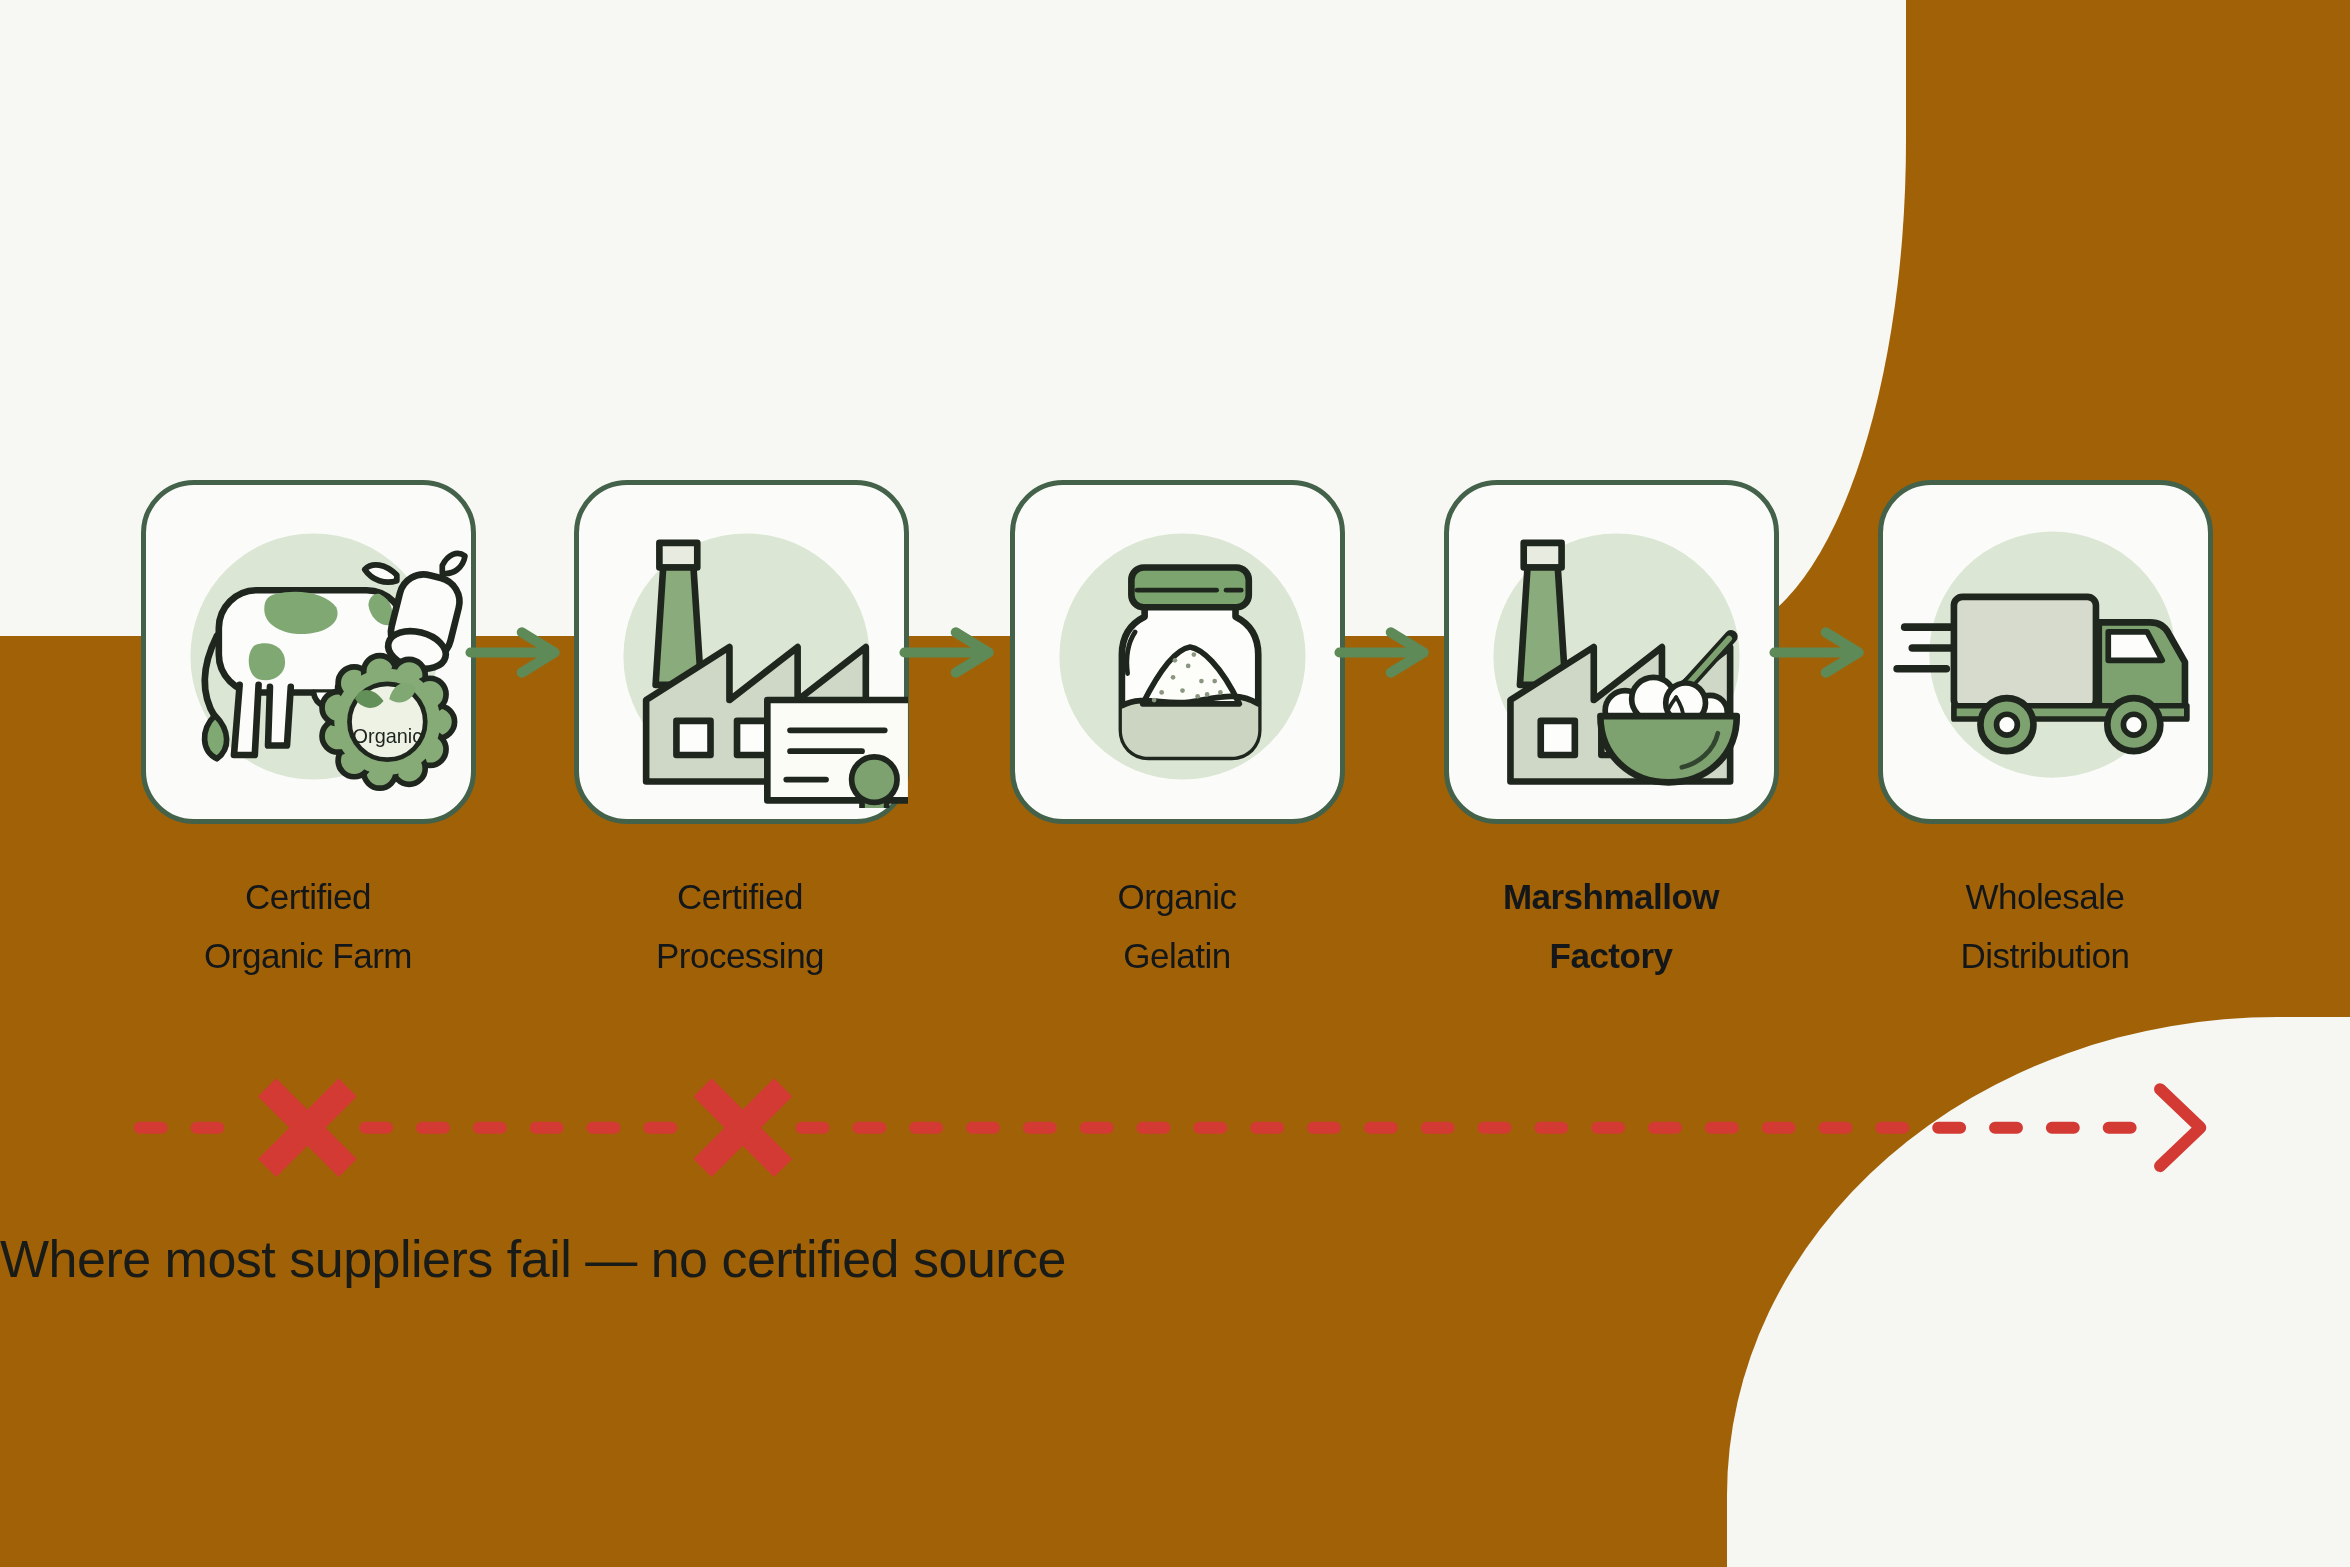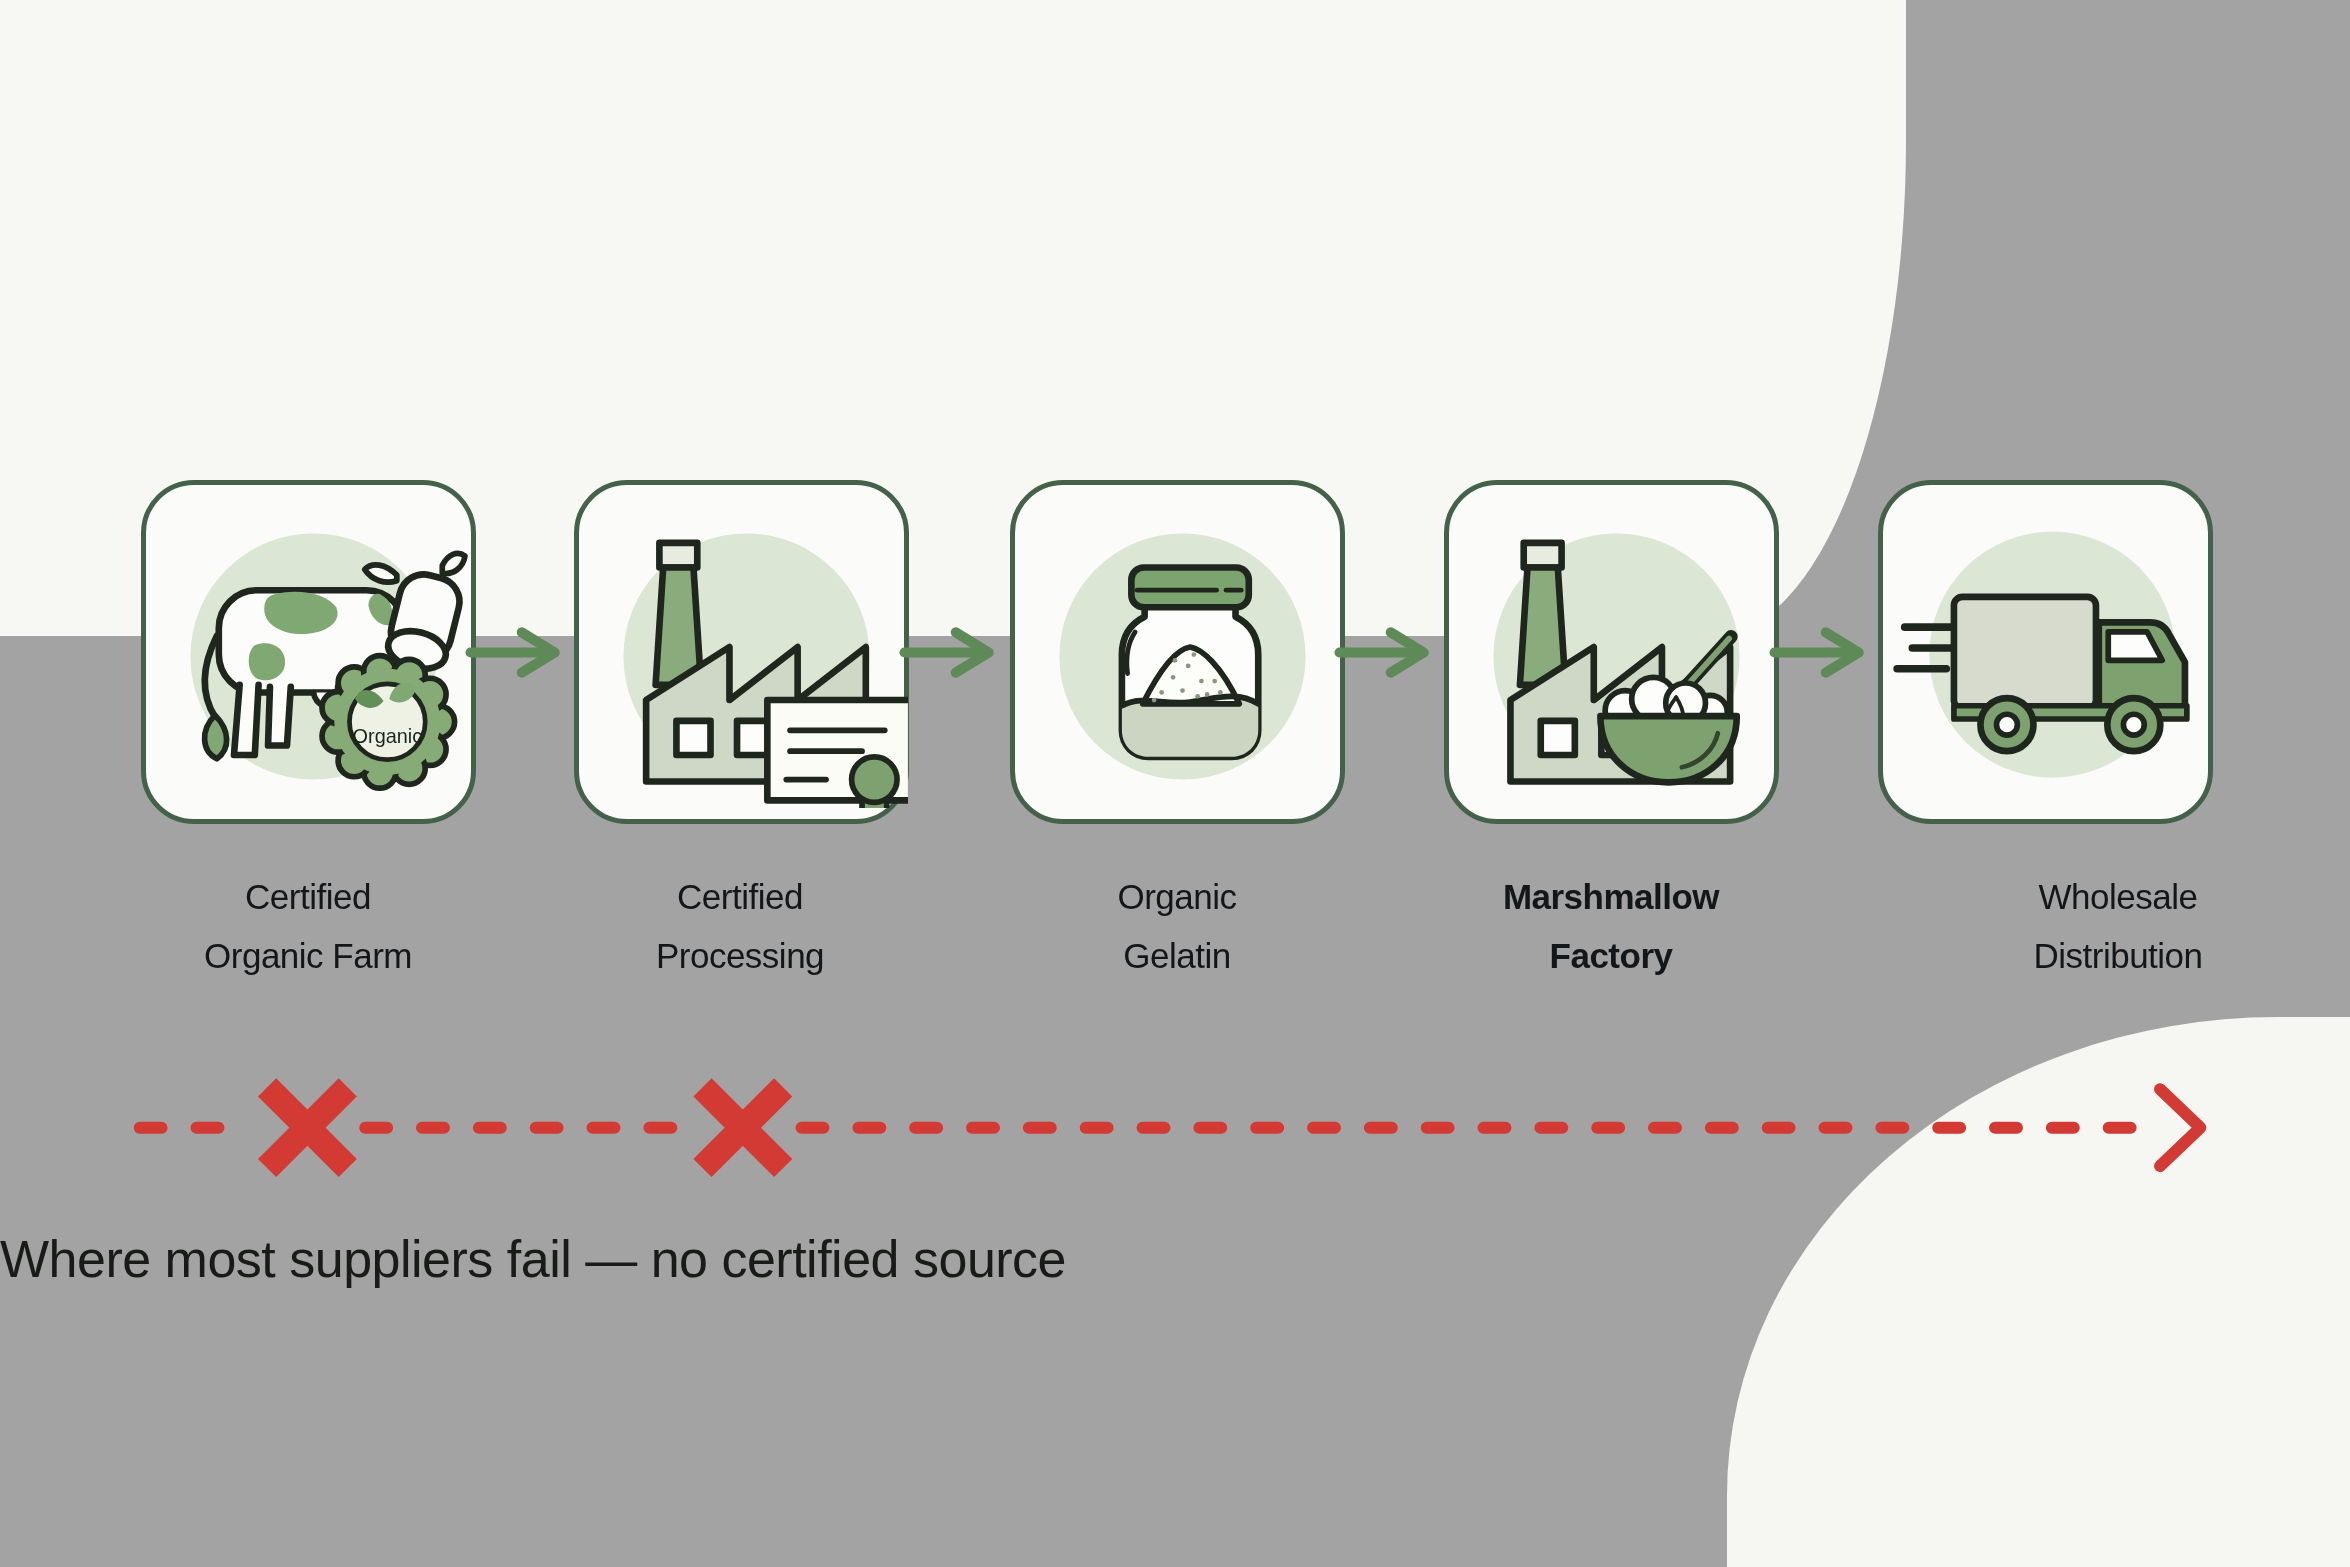--- a/index.html
+++ b/index.html
@@ -1,38 +1,38 @@
 <!DOCTYPE html>
 <html style="font-size:14.7px"><head>
 <meta charset="utf-8">
 <style>
   html,body{margin:0;padding:0;}
   body{font-family:"Liberation Sans","DejaVu Sans",sans-serif;}
-  .canvas{position:relative;width:2351px;height:1568px;background:#a3a3a3;overflow:hidden;}
+  .canvas{position:relative;width:2351px;height:1568px;background:#a16207;overflow:hidden;}
 
   
   .bg-white-band{position:absolute;left:0;top:0;width:1906px;height:636px;
     background:#f7f8f4;border-bottom-right-radius:193px 496px;}
   .bg-corner-blob{position:absolute;right:0;bottom:0;width:624px;height:551px;
     background:#f6f7f3;border-top-left-radius:551px 478px;}
 
   
   .stage-box{position:absolute;top:480px;width:335px;height:344px;box-sizing:border-box;
     background:#fbfcf9;border:5.5px solid #44624a;border-radius:53px;}
   .stage-box .icon-svg{position:absolute;left:5.5px;top:20px;}
   .box-1{left:141px;} .box-2{left:574px;} .box-3{left:1010px;} .box-4{left:1444px;} .box-5{left:1878px;}
 
   
   .flow-arrow{position:absolute;top:623px;width:119px;height:59px;}
   .arr-1{left:465px;} .arr-2{left:899px;} .arr-3{left:1334px;} .arr-4{left:1769px;}
 
   
   .stage-label{position:absolute;top:867px;width:404px;text-align:center;
     font-size:35px;line-height:59px;letter-spacing:-0.5px;color:#14171a;white-space:pre-line;}
-  .lab-1{left:106px;} .lab-2{left:538px;} .lab-3{left:975px;} .lab-4{left:1409px;font-weight:bold;} .lab-5{left:1916px;}
+  .lab-1{left:106px;} .lab-2{left:538px;} .lab-3{left:975px;} .lab-4{left:1409px;font-weight:bold;} .lab-5{left:1843px;}
 
   
   .failure-line{position:absolute;left:0;top:1047px;width:2351px;height:165px;}
 
   
   .failure-caption{position:absolute;left:0;top:1229px;width:2351px;text-align:left;
     font-size:52px;letter-spacing:-0.5px;color:#181b17;}
 </style>
 </head>
 <body>

